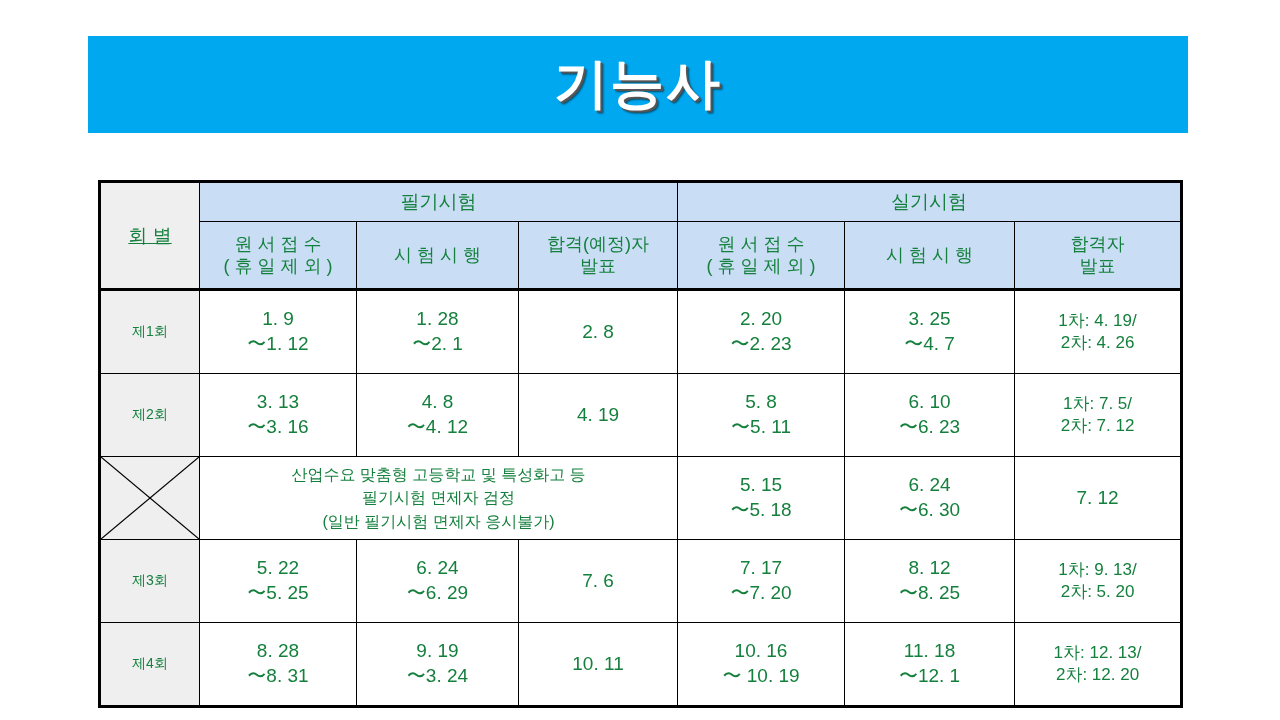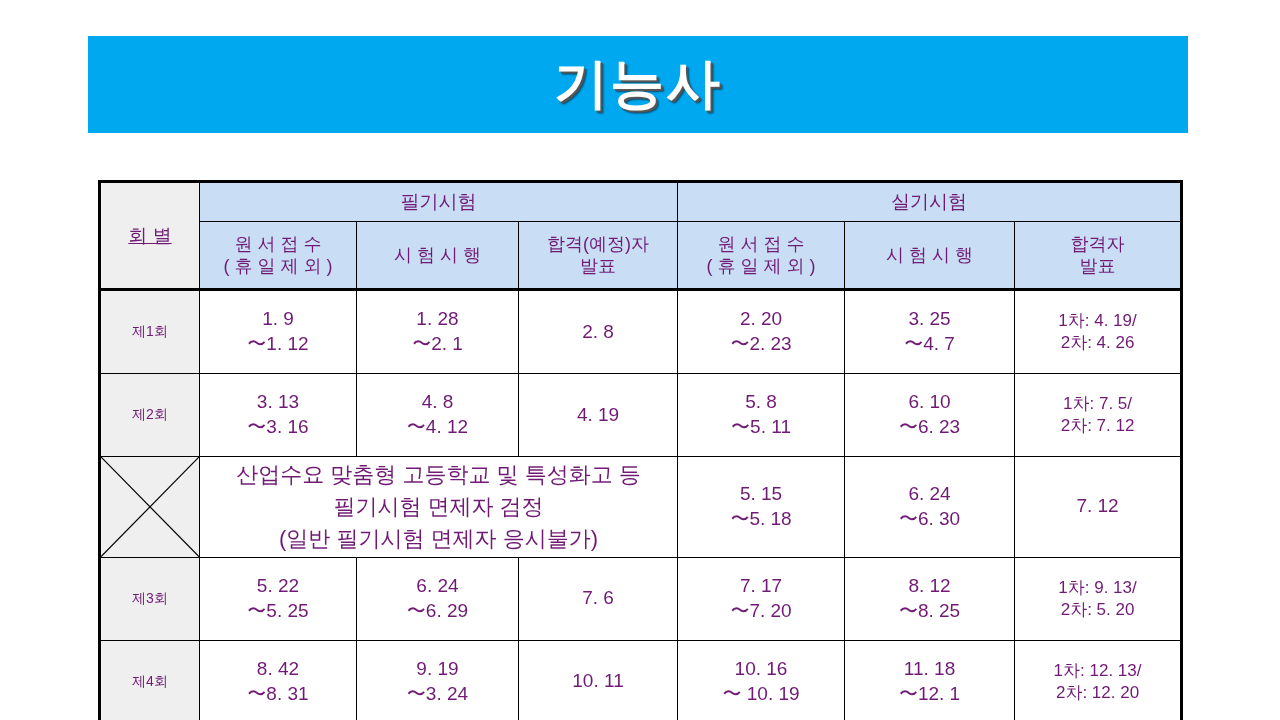--- a/index.html
+++ b/index.html
@@ -53,21 +53,21 @@
     border-collapse: collapse;
     width: 1082px;
     table-layout: fixed;
     border: 3px solid #000;
   }
   table.schedule td, table.schedule th {
     border: 1px solid #000;
     text-align: center;
     vertical-align: middle;
     font-family: "Liberation Sans", sans-serif;
-    color: #701a75;
+    color: #15803d;
     padding: 2px 3px;
   }
   
   .hdr-top th {
     background: #C9DEF5;
     font-size: 19px;
     height: 34px;
     font-weight: normal;
   }
   .hdr-sub th {
@@ -110,21 +110,21 @@
     padding: 0;
   }
   td.xcell svg {
     display: block;
     width: 100%;
     height: 100%;
     position: absolute;
     left: 0; top: 0;
   }
   td.exempt {
-    font-size: 22px;
+    font-size: 16px;
     line-height: 1.45;
     background: #ffffff;
     padding: 6px 8px;
   }
   .col-1 { width: 100px; }
   .col-2 { width: 157px; }
   .col-3 { width: 162px; }
   .col-4 { width: 159px; }
   .col-5 { width: 167px; }
   .col-6 { width: 170px; }
@@ -285,21 +285,21 @@
           </td>
           <td class="data small thick-right">
             <span>1차: 9.  13/</span>
             <span class="l2">2차: 5.  20</span>
           </td>
         </tr>
 
         <tr class="thick-bottom">
           <td class="rnd-cell thick-left thick-bottom">제4회</td>
           <td class="data thick-bottom">
-            <span>8.  42</span>
+            <span>8.  28</span>
             <span class="l2">〜8.  31</span>
           </td>
           <td class="data thick-bottom">
             <span>9.  19</span>
             <span class="l2">〜3.  24</span>
           </td>
           <td class="data thick-bottom">
             <span>10.  11</span>
           </td>
           <td class="data thick-bottom">

